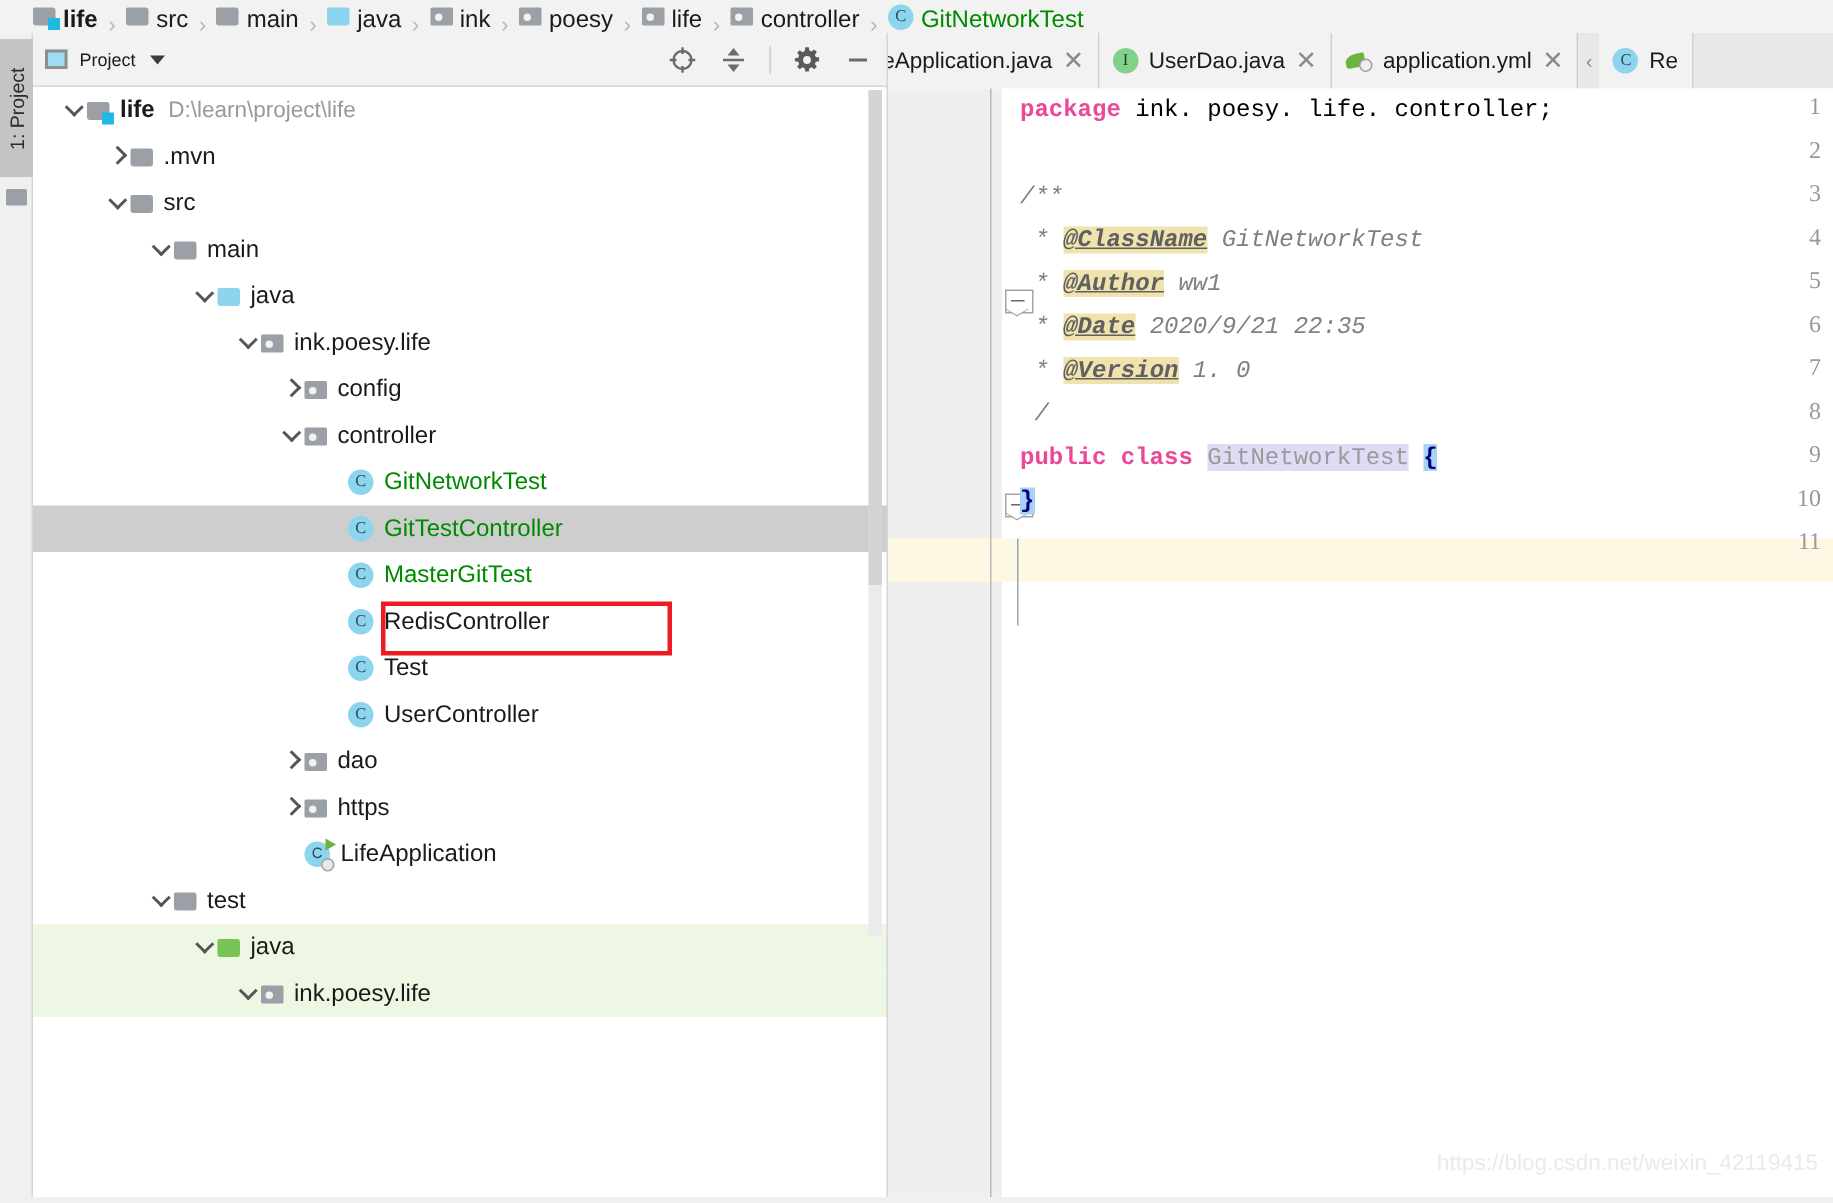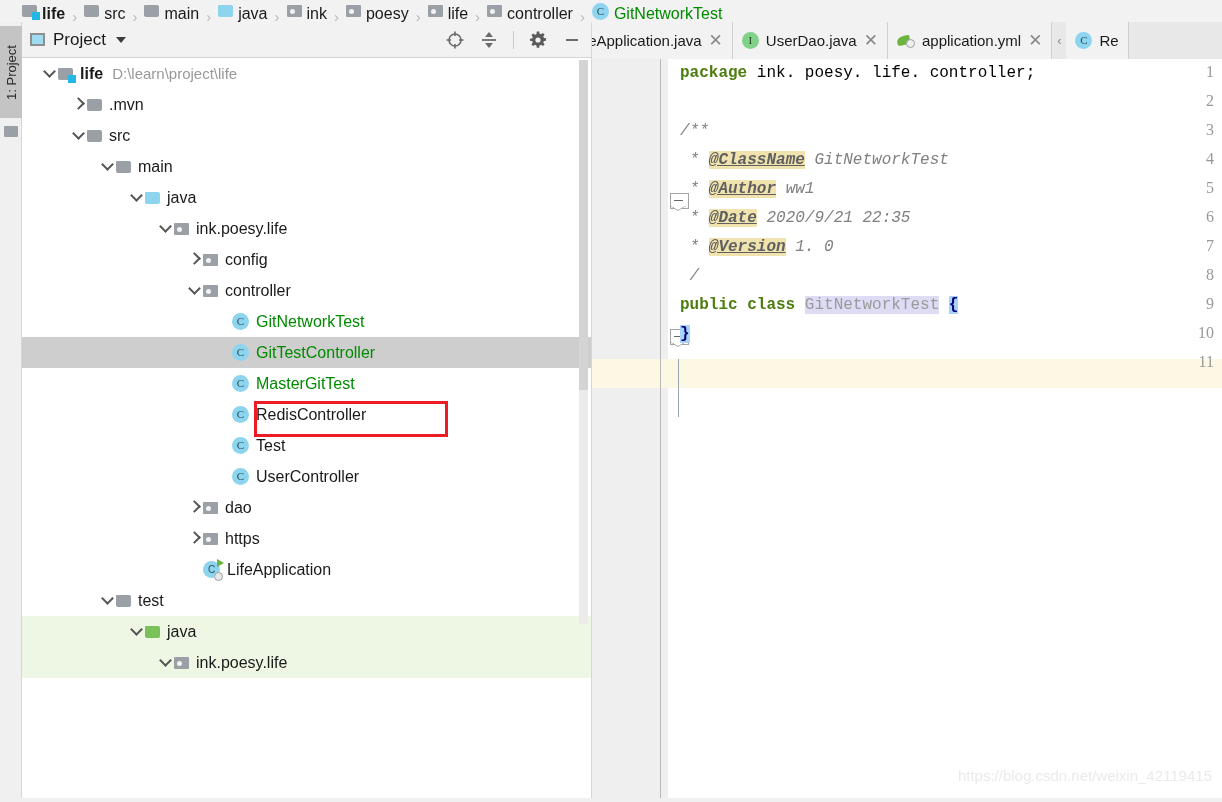--- a/index.html
+++ b/index.html
@@ -64,21 +64,21 @@
   }
   .toolstrip-ficon{position:absolute;left:4px;top:104px;width:14px;height:11px;background:#9aa0a6;border-radius:1px;}
 
   
   .project-panel{position:absolute;left:22px;top:22px;width:570px;height:780px;background:#ffffff;}
   .panel-header{
     position:relative;height:36px;background:#f2f2f2;border-bottom:1px solid #d6d6d6;
     display:flex;align-items:center;padding:0 8px;box-sizing:border-box;
   }
   .panel-title-ic{width:15px;height:13px;border:2px solid #8f8f8f;background:#9fdcf2;box-sizing:border-box;margin-right:8px;}
-  .panel-title{font-size:17px;color:#1a1a1a;}
+  .panel-title{font-size:12px;color:#1a1a1a;}
   .chev-down{margin-left:10px;width:0;height:0;border-left:5px solid transparent;border-right:5px solid transparent;border-top:6px solid #3c3c3c;}
   .panel-tools{margin-left:auto;display:flex;align-items:center;gap:14px;padding-right:2px;}
   .tbtn{width:20px;height:20px;position:relative;}
   .vdiv{width:1px;height:18px;background:#c9c9c9;}
 
   
   .tree{position:relative;height:744px;overflow:hidden;}
   .row{position:relative;height:31px;display:flex;align-items:center;white-space:nowrap;}
   .row.selected{background:#cecece;}
   .row.testsrc{background:#edf7e4;}
@@ -126,21 +126,21 @@
   .fold-tip{position:absolute;left:0;top:13px;width:0;height:0;border-left:8.5px solid transparent;border-right:8.5px solid transparent;border-top:5px solid #a5a5a5;}
   .fold-tip:after{content:"";position:absolute;left:-7px;top:-5.5px;width:0;height:0;border-left:7px solid transparent;border-right:7px solid transparent;border-top:4px solid #fff;}
 
   .caret-line{position:absolute;left:0;top:300px;width:630px;height:29px;background:#fdf8e4;}
   .caret-gutter{position:absolute;left:0;top:300px;width:76px;height:29px;background:#fbf2d6;}
   .code{
     position:absolute;left:88px;top:0;font-family:"Liberation Mono", monospace;
     font-size:16px;line-height:29px;white-space:pre;
   }
   .cl{position:absolute;left:0;height:29px;}
-  .kw{color:#4d7c0f;font-weight:bold;}
+  .kw{color:#ec4899;font-weight:bold;}
   .plain{color:#000000;}
   .cmt{color:#808080;font-style:italic;}
   .tag{color:#606060;font-style:italic;font-weight:bold;text-decoration:underline;background:#f0e3ae;}
   .cls-id{color:#9a9a9a;background:#dedcf5;}
   .brace{background:#a8d3f7;color:#000080;font-weight:bold;}
   .indent-guide{position:absolute;left:86px;top:300px;width:1px;height:58px;background:#9aa3b0;}
 
   .watermark{
     position:absolute;right:10px;bottom:18px;font-size:15px;color:#eaeaea;
   }

